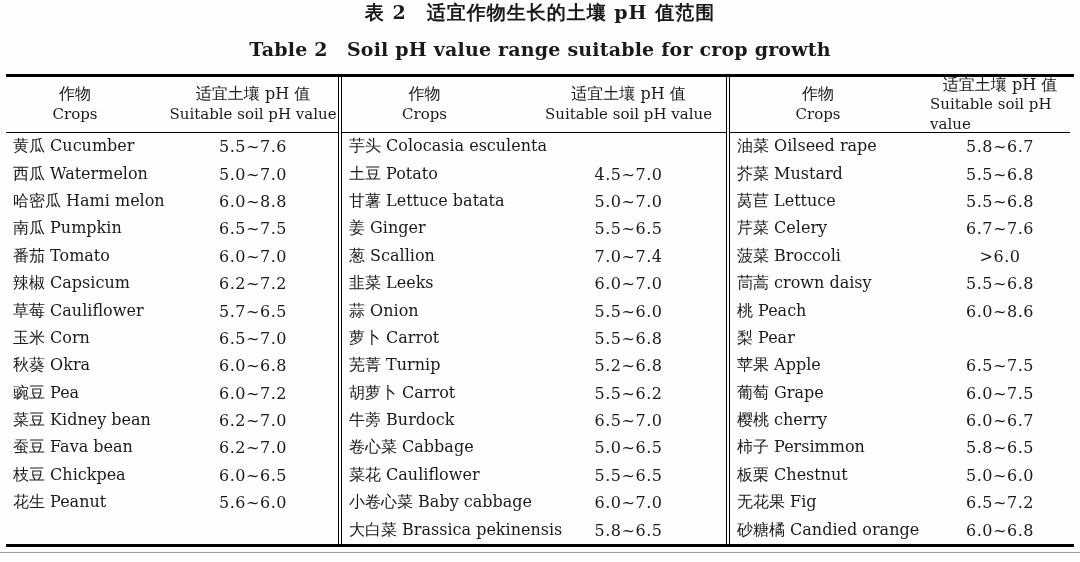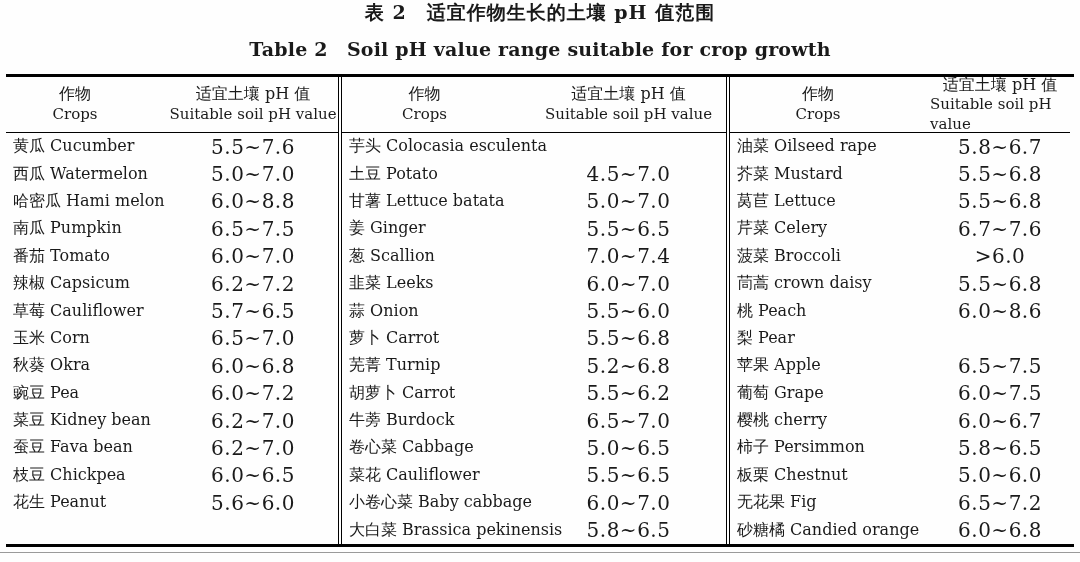--- a/index.html
+++ b/index.html
@@ -26,21 +26,21 @@
   .ghead{display:flex;border-bottom:1px solid #000;height:55px;gap:24px;}
   .hcell{display:flex;flex-direction:column;justify-content:center;align-items:center;line-height:1.3;}
   .hcrop{flex:1;min-width:0;}
   .hph{width:var(--phw);flex-shrink:0;}
   .hzh{font-size:16px;}
   .hen{font-size:15px;}
 
   .rows{flex:1;}
   .row{display:flex;align-items:center;height:27.4px;}
   .crop{flex:1;min-width:0;padding-left:7px;white-space:nowrap;font-size:16px;}
-  .ph{width:var(--phw);flex-shrink:0;text-align:center;font-size:20px;letter-spacing:.5px;}
+  .ph{width:var(--phw);flex-shrink:0;text-align:center;font-size:16px;letter-spacing:.5px;}
 
   .bottom-rule{margin-top:5px;border-top:1px solid #9a9a9a;width:1080px;height:0;}
 </style>
 </head>
 <body>
 
 <div class="titles">
   <div class="t-zh">表 2　适宜作物生长的土壤 pH 值范围</div>
   <div class="t-en">Table 2　Soil pH value range suitable for crop growth</div>
 </div>

